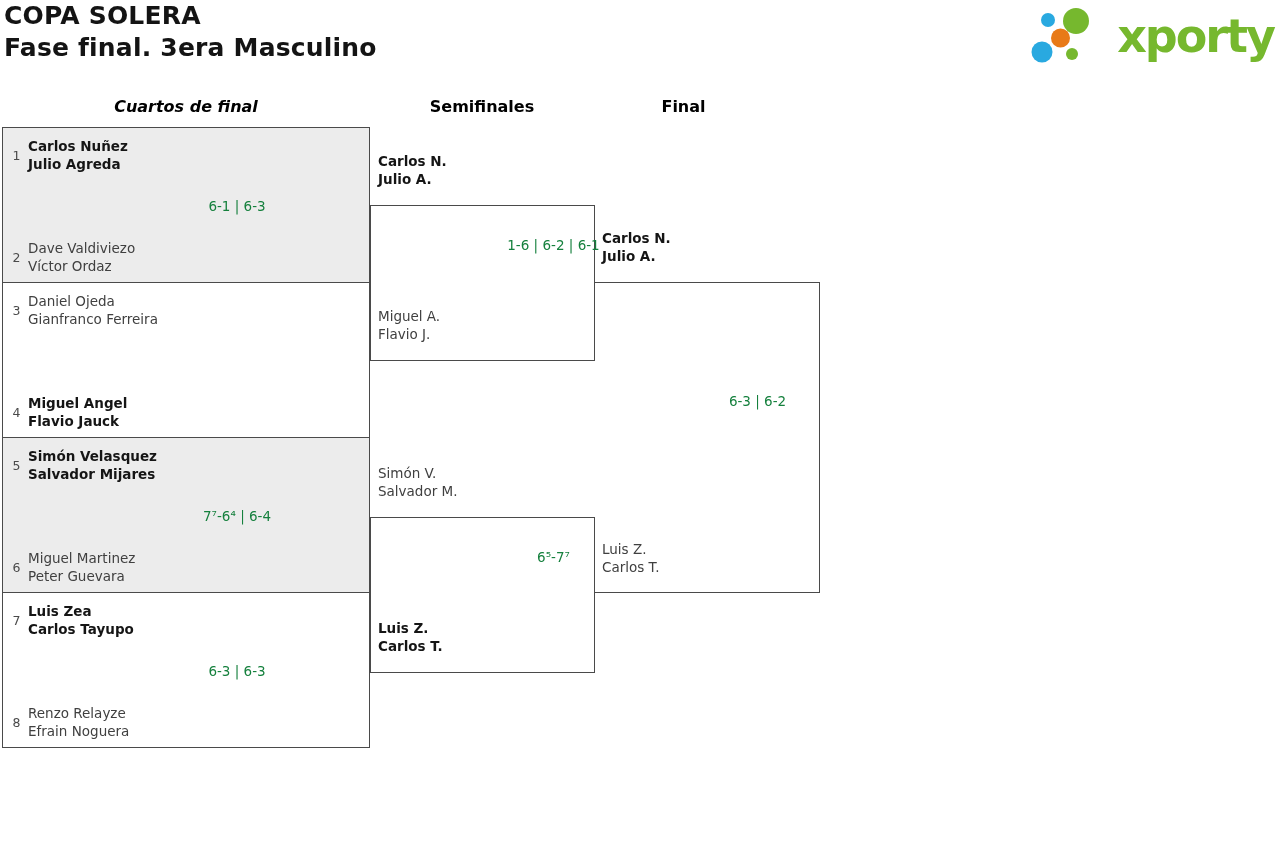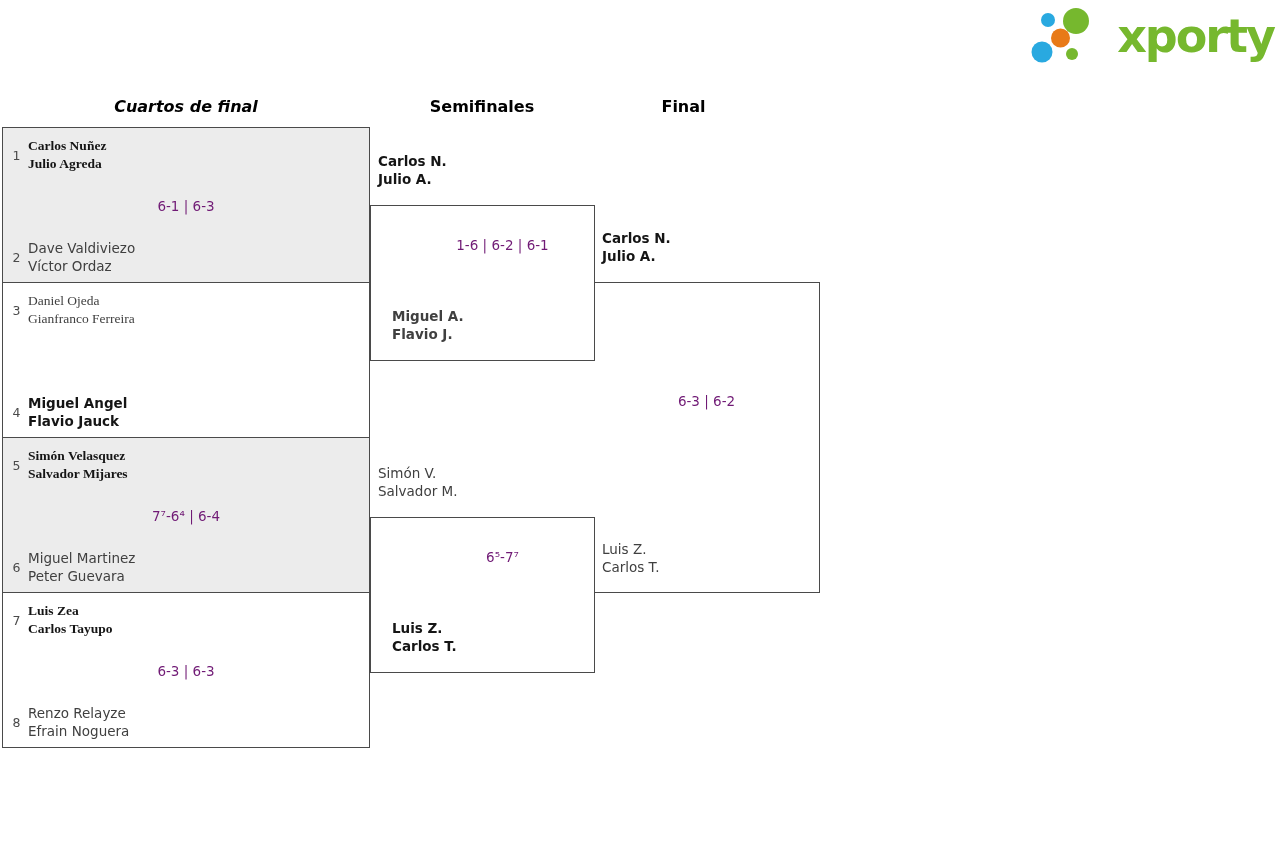--- a/index.html
+++ b/index.html
@@ -35,73 +35,78 @@
     text-align: center; line-height: 18px;
   }
   .rh-qf { left: 2px;   width: 368px; font-style: italic; }
   .rh-sf { left: 370px; width: 224px; }
   .rh-f  { left: 571px; width: 225px; }
 
   
   .team { font-size: 13.5px; line-height: 18px; color: #404040; white-space: nowrap; }
   .team.winner { font-weight: 700; color: #151515; }
   .score {
-    position: absolute; left: 0; width: 100%;
-    text-align: center; font-size: 13.5px; line-height: 18px; color: #701a75;
+    position: absolute; left: 14px; width: 100%;
+    text-align: center; font-size: 13.5px; line-height: 18px; color: #15803d;
     white-space: nowrap;
+    padding-left: 37px;
   }
   .seed {
     position: absolute; left: 5px; width: 17px;
     text-align: center; font-size: 12.5px; line-height: 16px; color: #4a4a4a;
   }
 
   
   .qf {
     position: absolute; left: 2px; width: 368px; height: 156px;
     border: 1px solid #4a4a4a; box-sizing: border-box; background: #fff;
   }
   .qf.shaded { background: #ececec; }
   .qf-1 { top: 127px; }
   .qf-2 { top: 282px; }
   .qf-3 { top: 437px; }
   .qf-4 { top: 592px; }
-  .qf .team.t { position: absolute; left: 25px; top: 9px; font-family: Liberation Serif, serif; }
+  .qf .team.t { position: absolute; left: 25px; top: 9px; }
   .qf .team.b { position: absolute; left: 25px; top: 111px; }
   .qf .seed.t { top: 20px; }
   .qf .seed.b { top: 122px; }
   .qf .score  { top: 69px; }
 
   
   .sf {
     position: absolute; left: 370px; width: 225px; height: 156px;
     border: 1px solid #4a4a4a; box-sizing: border-box; background: transparent;
   }
   .sf-1 { top: 205px; }
   .sf-2 { top: 517px; }
   .sf .team.t { position: absolute; left: 7px; top: -54px; }
-  .sf .team.b { position: absolute; left: 21px; top: 101px; font-weight: bold; }
+  .sf .team.b { position: absolute; left: 7px; top: 101px; }
   .sf .score  { top: 30px; margin-left: 20px; }
 
   
   .final-box {
     position: absolute; left: 594px; top: 282px; width: 226px; height: 311px;
     border-top: 1px solid #4a4a4a;
     border-right: 1px solid #4a4a4a;
     border-bottom: 1px solid #4a4a4a;
     box-sizing: border-box; background: transparent;
   }
   .final-box .team.t { position: absolute; left: 8px; top: -54px; }
   .final-box .team.b { position: absolute; left: 8px; top: 257px; }
   .final-box .score  { top: 109px; }
 </style>
 </head>
 <body>
 
 <div class="page">
 
+  <div class="title-block">
+    <div class="title-line">COPA SOLERA</div>
+    <div class="title-line">Fase final. 3era Masculino</div>
+  </div>
 
   <div class="logo">
     <svg class="logo-dots" viewBox="0 0 62 64" xmlns="http://www.w3.org/2000/svg">
       <circle cx="19" cy="15" r="7" fill="#29a9e0"></circle>
       <circle cx="47" cy="16" r="13" fill="#76b82e"></circle>
       <circle cx="31.5" cy="33" r="9.5" fill="#e87a17"></circle>
       <circle cx="13" cy="47" r="10.5" fill="#29a9e0"></circle>
       <circle cx="43" cy="49" r="6" fill="#76b82e"></circle>
     </svg>
     <span class="logo-word">xporty</span>

